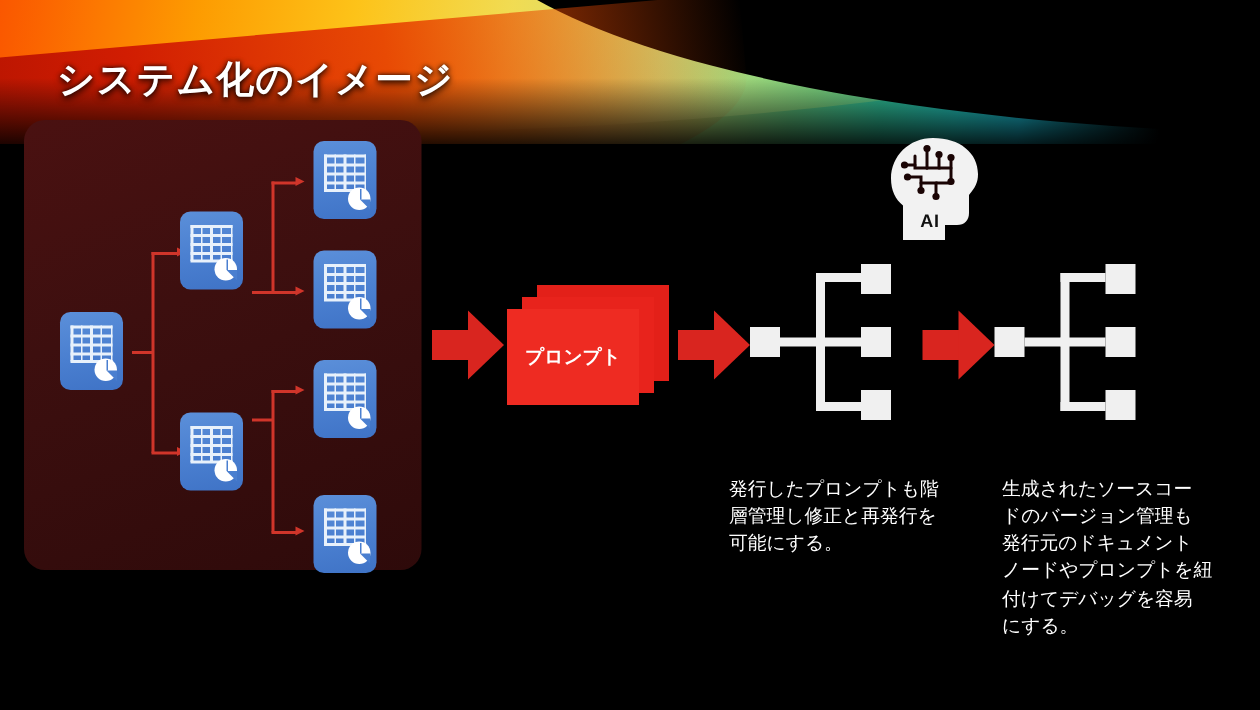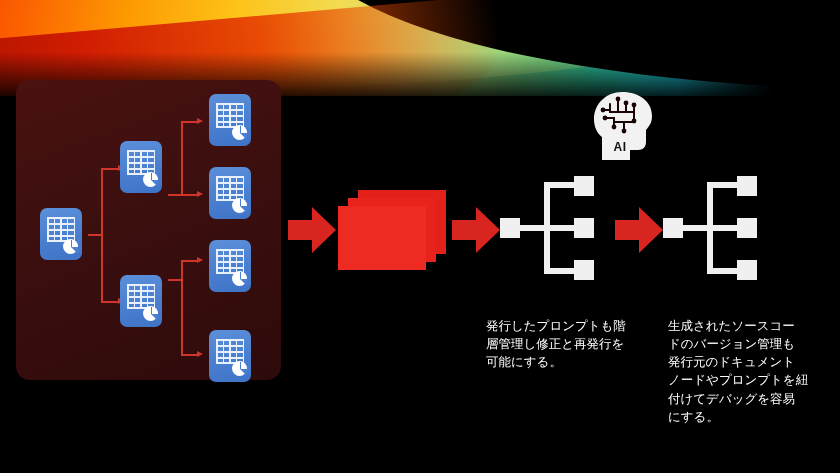--- a/index.html
+++ b/index.html
@@ -159,20 +159,21 @@
 <div id="slide">
 
   <div class="banner">
     <div class="banner-base"></div>
     <div class="banner-sweep1"></div>
     <div class="banner-streak"></div>
     <div class="banner-dark"></div>
     <div class="banner-lowred"></div>
     <div class="banner-fade"></div>
   </div>
+  <div class="title">システム化のイメージ</div>
 
   <div class="panel"></div>
 
   <div class="ln" style="left:92px; top:232px; width:1.5px; height:0px;"></div>
 
   <div class="ln" style="left:88px; top:234px; width:14px; height:1.5px;"></div>
   <div class="ln" style="left:101px; top:168px; width:1.5px; height:134px;"></div>
   <div class="ln" style="left:101px; top:168px; width:18px; height:1.5px;"></div>
   <div class="arrowhead" style="left:118px; top:165px;"></div>
   <div class="ln" style="left:101px; top:301px; width:18px; height:1.5px;"></div>
@@ -306,20 +307,21 @@
 
   <div class="bigarrow" style="left:288px; top:207px;">
     <div class="shaft"></div>
     <div class="head"></div>
   </div>
 
   <div class="stack">
     <div class="card c3"></div>
     <div class="card c2"></div>
     <div class="card c1"></div>
+    <div class="card-label">プロンプト</div>
   </div>
 
   <div class="bigarrow" style="left:452px; top:207px;">
     <div class="shaft"></div>
     <div class="head"></div>
   </div>
 
   <div class="aihead">
     <svg width="72" height="80" viewBox="0 0 72 80">
       <path d="M36 4 C20 4 8 16 8 31 C8 39 11 45 16 49 L16 72 L44 72 L44 62 L52 62 C57 62 60 59 60 54 L60 42 C64 37 66 34 66 28 C66 14 54 4 36 4 Z" fill="#f2f2f2"></path>

